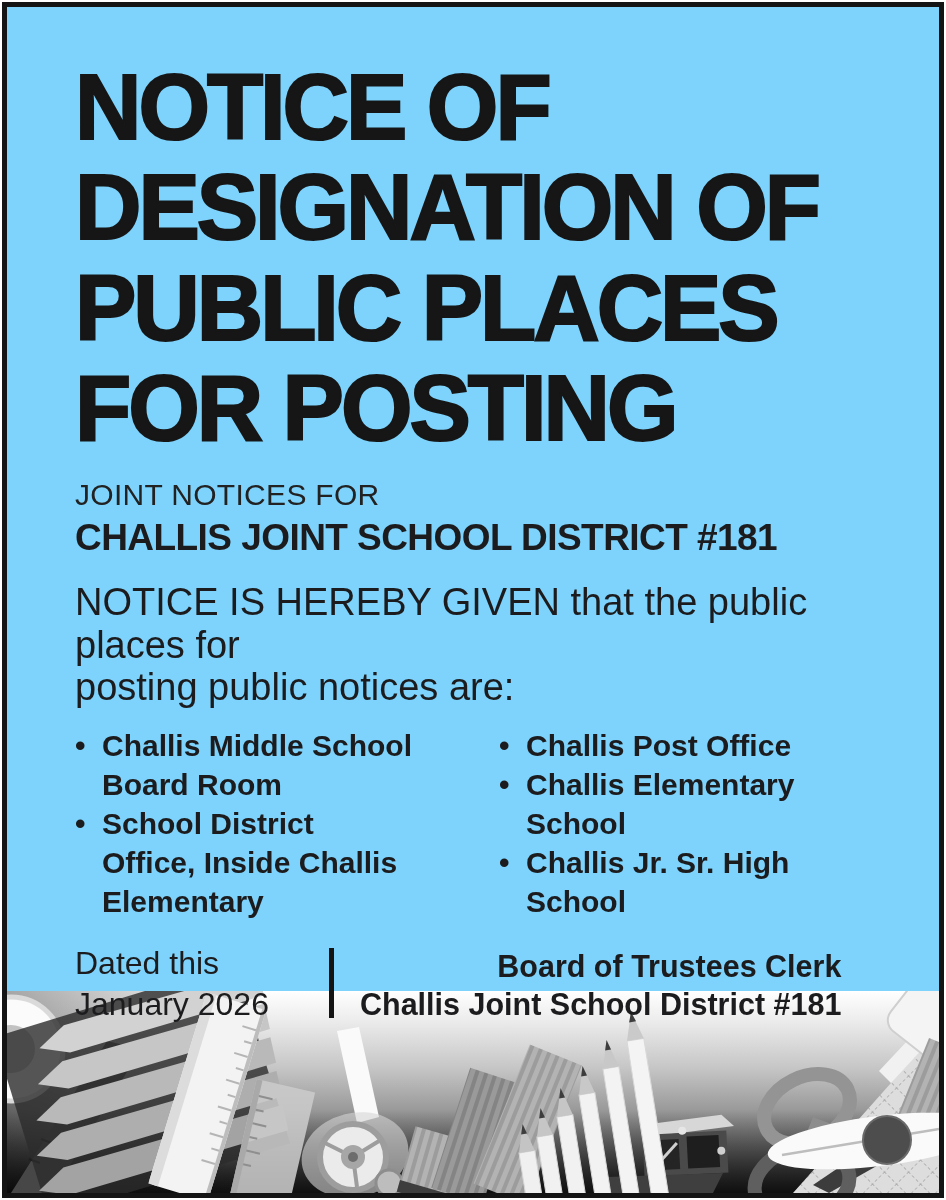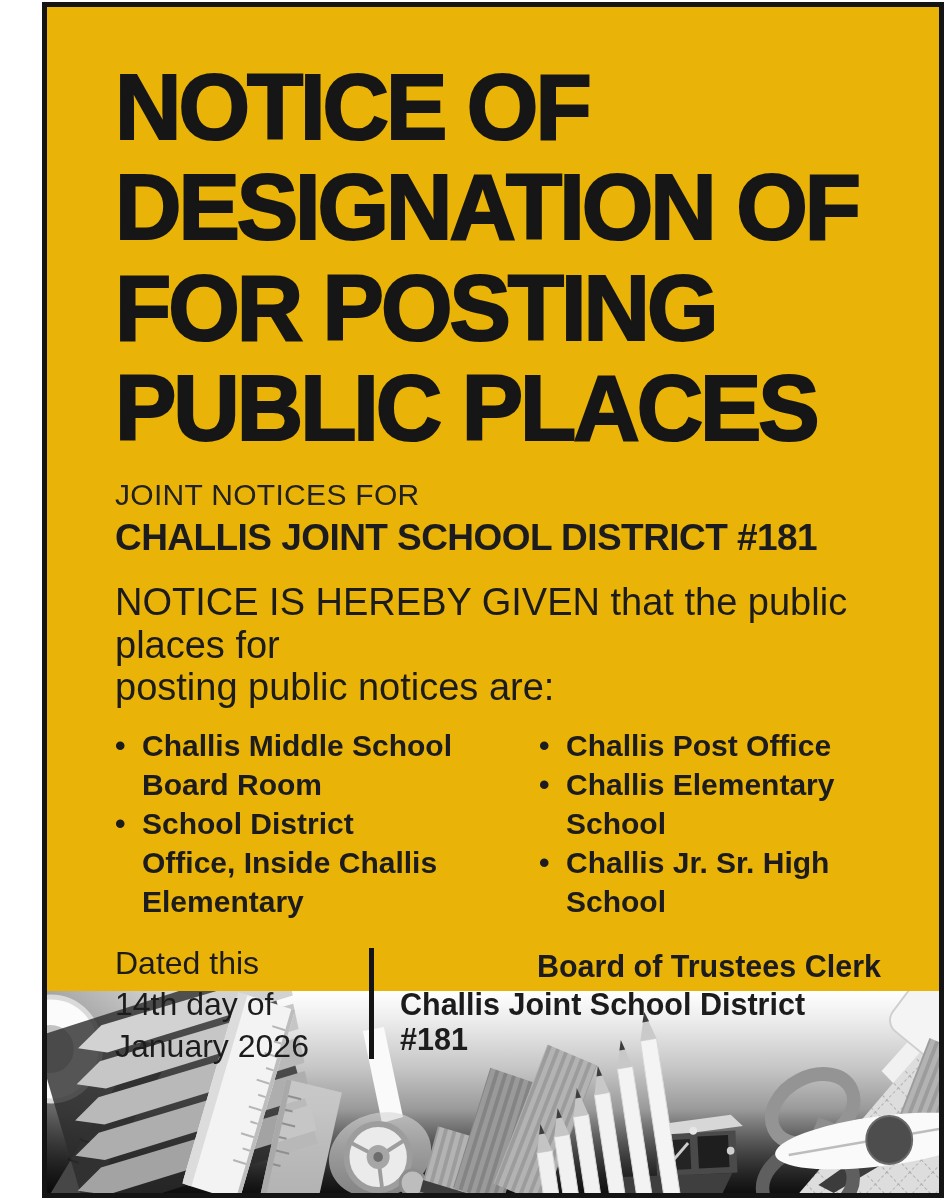--- a/index.html
+++ b/index.html
@@ -7,23 +7,22 @@
   body {
     width: 946px; height: 1200px; position: relative;
     background: #ffffff;
     font-family: "Liberation Sans", "DejaVu Sans", sans-serif;
     color: #1c1c1e;
     overflow: hidden;
   }
   .frame {
     position: absolute; inset: 2px;
     border: 5px solid #141414;
-    background: #eab308;
+    background: #7dd3fc;
     overflow: hidden;
-    margin-left: 40px;
   }
   .content { position: relative; z-index: 2; padding: 0 58px 0 68px; }
 
   .title {
     margin: 50px 0 0 0;
     font-size: 92px; line-height: 1.09; font-weight: 700;
     letter-spacing: -0.033em; color: #161617;
     -webkit-text-stroke: 2.2px #161617;
   }
   .title-line { display: block; white-space: nowrap; }
@@ -243,22 +242,22 @@
       <line x1="775" y1="164" x2="932" y2="138" stroke="#bdbdbd" stroke-width="2.5"></line>
       <circle cx="880" cy="149" r="24" fill="#4d4d4d" stroke="#6a6a6a" stroke-width="2"></circle>
     </g>
   </svg>
 
   <div class="content">
 
     <h1 class="title">
       <span class="title-line">NOTICE OF</span>
       <span class="title-line">DESIGNATION OF</span>
+      <span class="title-line">PUBLIC PLACES</span>
       <span class="title-line">FOR POSTING</span>
-      <span class="title-line">PUBLIC PLACES</span>
     </h1>
 
     <div class="subtitle">JOINT NOTICES FOR</div>
     <div class="district">CHALLIS JOINT SCHOOL DISTRICT #181</div>
 
     <p class="body-par">NOTICE IS HEREBY GIVEN that the public places for
 posting public notices are:</p>
 
     <div class="lists">
       <div class="col-left">
@@ -288,21 +287,20 @@
           <span class="marker">•</span>
           <span class="label">Challis Jr. Sr. High
 School</span>
         </div>
       </div>
     </div>
 
     <div class="sign-row">
       <div class="dated">
         <span class="dated-line">Dated this</span>
-        <span class="dated-line">14th day of</span>
         <span class="dated-line">January 2026</span>
       </div>
       <div class="divider"></div>
       <div class="sig">
         <div class="sig-title">Board of Trustees Clerk</div>
         <div class="sig-org">Challis Joint School District #181</div>
       </div>
     </div>
 
   </div>

